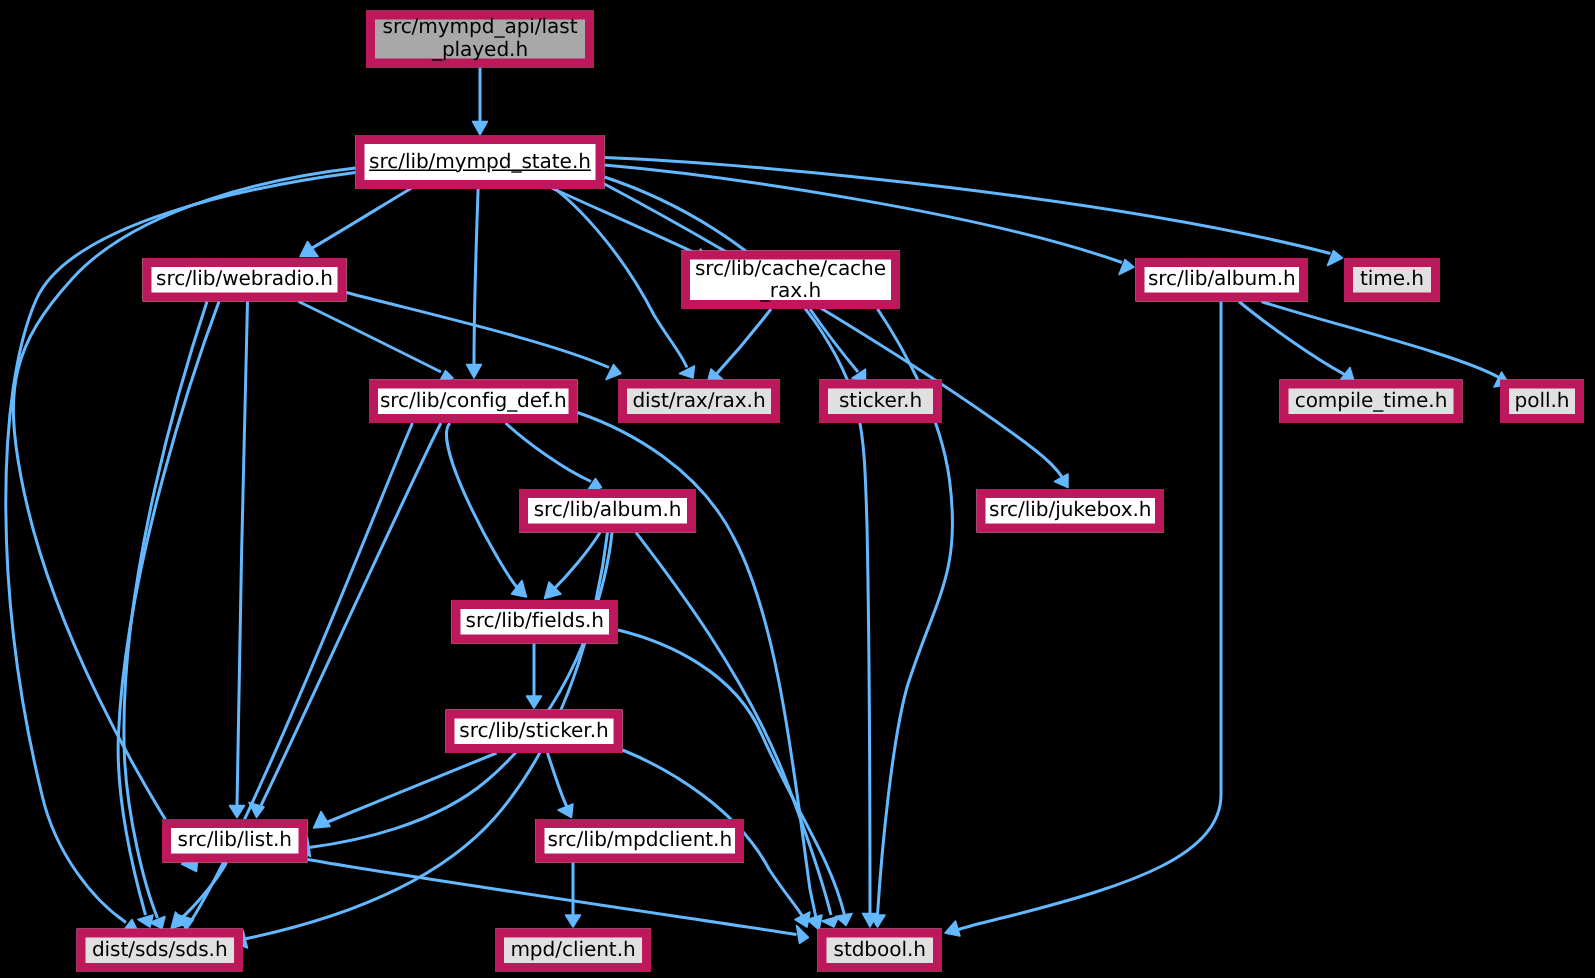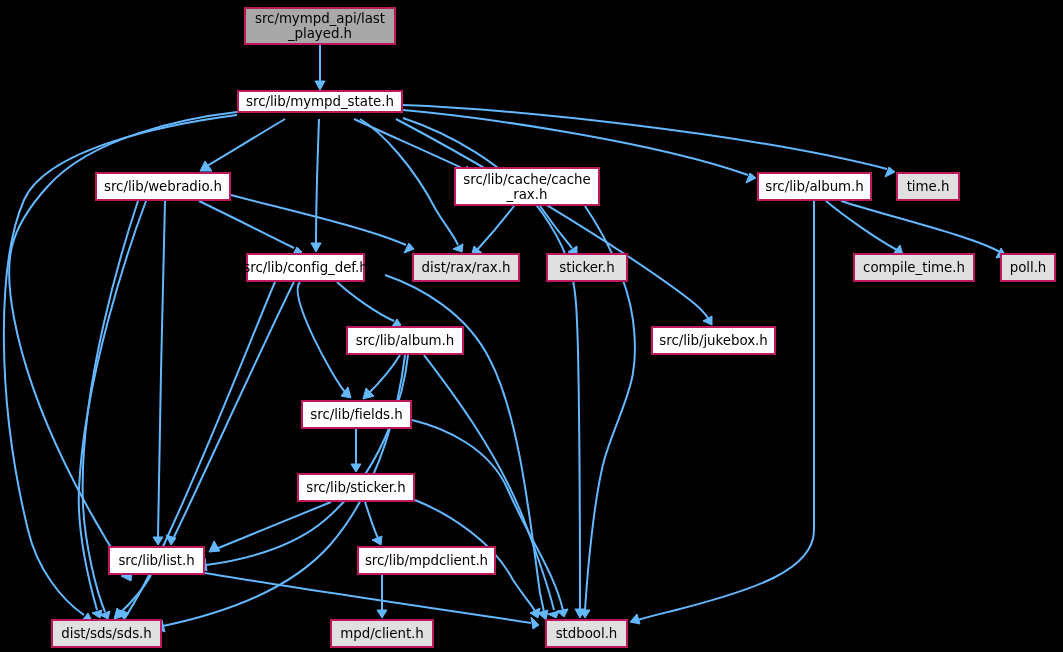--- a/index.html
+++ b/index.html
@@ -25,21 +25,21 @@
   .node {
     position: absolute;
     box-sizing: border-box;
     display: flex;
     align-items: center;
     justify-content: center;
     text-align: center;
     font-size: 13.4px;
     line-height: 15px;
     color: #000000;
-    border: 2px solid #be185d;
+    border: 6px solid #be185d;
     white-space: pre;
     letter-spacing: -0.05px;
   }
   .node.plain {
     background: #ffffff;
   }
   .node.system {
     background: #e0e0e0;
   }
   .node.root {
@@ -214,27 +214,27 @@
         <polygon class="arrow-head" points="539,625 531,617 533,629" fill="#63b8ff" stroke="#63b8ff" stroke-width="4" stroke-linejoin="round"></polygon>
       </g>
       <g>
         <path class="edge-path" d="M382,575 C382,587 382,600 382,610" stroke="#63b8ff"></path>
         <polygon class="arrow-head" points="382,618 377,610 387,610" fill="#63b8ff" stroke="#63b8ff" stroke-width="4" stroke-linejoin="round"></polygon>
       </g>
     </svg>
   <div id="node-layer">
       <div class="node root" style="left: 244px; top: 7px; width: 152px; height: 38px;">src/mympd_api/last
 _played.h</div>
-      <div class="node plain" style="left: 237px; top: 90px; width: 166px; height: 23px;">src/lib/mympd_state.h</div>
+      <div class="node plain" style="left: 237px; top: 90px; width: 166px; height: 36px; text-decoration: underline;">src/lib/mympd_state.h</div>
       <div class="node plain" style="left: 95px; top: 172px; width: 136px; height: 29px;">src/lib/webradio.h</div>
       <div class="node plain" style="left: 454px; top: 167px; width: 146px; height: 39px;">src/lib/cache/cache
 _rax.h</div>
       <div class="node plain" style="left: 757px; top: 172px; width: 115px; height: 29px;">src/lib/album.h</div>
       <div class="node system" style="left: 896px; top: 172px; width: 64px; height: 29px;">time.h</div>
-      <div class="node plain" style="left: 246px; top: 253px; width: 119px; height: 29px;">src/lib/config_def.h</div>
+      <div class="node plain" style="left: 246px; top: 253px; width: 139px; height: 29px;">src/lib/config_def.h</div>
       <div class="node system" style="left: 412px; top: 253px; width: 108px; height: 29px;">dist/rax/rax.h</div>
       <div class="node system" style="left: 546px; top: 253px; width: 82px; height: 29px;">sticker.h</div>
       <div class="node system" style="left: 853px; top: 253px; width: 122px; height: 29px;">compile_time.h</div>
       <div class="node system" style="left: 1000px; top: 253px; width: 56px; height: 29px; text-align: right;">poll.h</div>
       <div class="node plain" style="left: 346px; top: 326px; width: 118px; height: 29px;">src/lib/album.h</div>
       <div class="node plain" style="left: 651px; top: 326px; width: 125px; height: 29px;">src/lib/jukebox.h</div>
       <div class="node plain" style="left: 301px; top: 400px; width: 111px; height: 29px;">src/lib/fields.h</div>
       <div class="node plain" style="left: 297px; top: 473px; width: 118px; height: 29px;">src/lib/sticker.h</div>
       <div class="node plain" style="left: 108px; top: 546px; width: 97px; height: 29px;">src/lib/list.h</div>
       <div class="node plain" style="left: 313px; top: 546px; width: 139px; height: 29px; margin-left: 44px;">src/lib/mpdclient.h</div>

